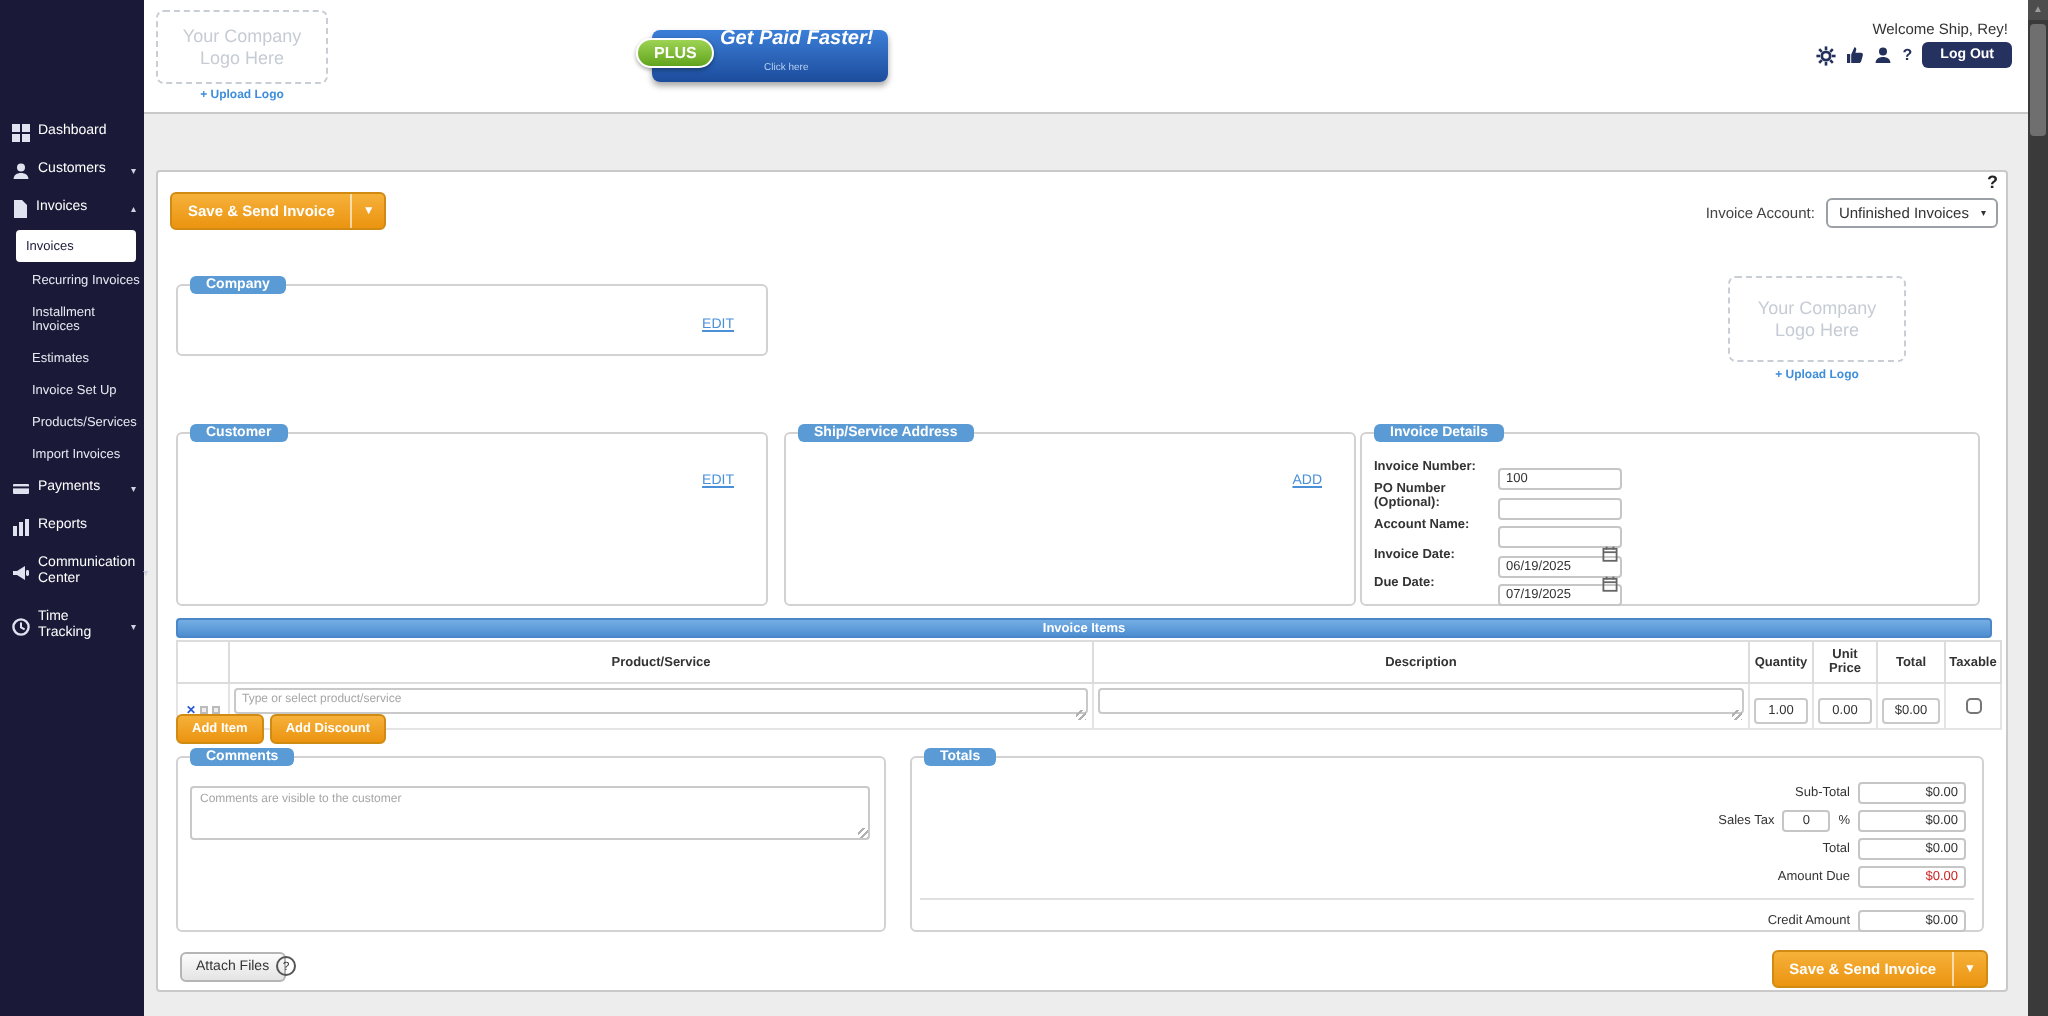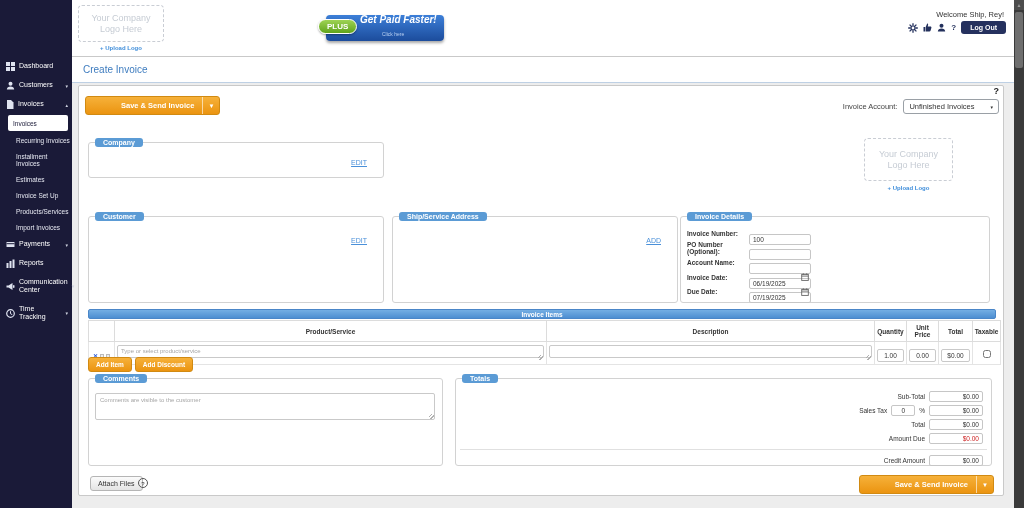--- a/index.html
+++ b/index.html
@@ -48,29 +48,29 @@
   .title-strip { position:absolute; left:0; top:0; width:100%; height:26px;
                  background:#fff; border-bottom:1px solid #bed0e4; }
   .page-title { position:absolute; left:11px; top:7px; font-size:10px; color:#3e7cbf; }
   .panel { position:absolute; left:6px; top:28px; width:926px; height:411px;
            background:#fff; border:1px solid #c9c9c9; border-radius:2px; }
   .panel-help { position:absolute; right:4px; top:0; font-size:9px; font-weight:bold; color:#222; }
 
   .orange-btn { display:inline-flex; align-items:stretch; cursor:pointer; overflow:hidden;
                 background:linear-gradient(#f6b13a,#eb9410); border:1px solid #d18a12;
                 border-radius:3px; color:#fff; font-weight:bold; }
-  .orange-btn .main { padding:4px 8px; font-size:7.5px;margin-left:27px; }
+  .orange-btn .main { padding:4px 8px; font-size:7.5px; }
   .orange-btn .caret { padding:4px 5px; font-size:6px; display:flex; align-items:center;
                        border-left:1px solid rgba(255,255,255,.6); }
   .top-save { position:absolute; left:6px; top:10px; }
   .bottom-save { position:absolute; right:9px; top:389px; }
   .status-wrap { position:absolute; right:4px; top:13px; display:flex; align-items:center; gap:6px; }
   .status-label { font-size:7.5px; color:#444; }
   .status-select { border:1px solid #9aa0a6; border-radius:3px; background:#fff; font-size:7.5px;
-                   color:#333; padding:2px 5px; display:flex; gap:16px; align-items:center; cursor:pointer; }
+                   color:#333; padding:2px 5px; display:flex; gap:6px; align-items:center; cursor:pointer; }
 
   fieldset.fset { position:absolute; border:1px solid #d2d2d2; border-radius:3px;
                   margin:0; padding:0; min-inline-size:0; background:#fff; }
   fieldset.fset legend { margin-left:6px; background:#5b9bd5; color:#fff; font-size:7px;
                          font-weight:bold; padding:1px 8px; border-radius:3px; }
   .fs-company  { left:9px;   top:52px;  width:296px; height:40px; }
   .fs-customer { left:9px;   top:126px; width:296px; height:91px; }
   .fs-ship     { left:313px; top:126px; width:286px; height:91px; }
   .fs-details  { left:601px; top:126px; width:310px; height:91px; }
   .fs-comments { left:9px;   top:288px; width:355px; height:92px; }
@@ -261,23 +261,20 @@
     <svg width="9" height="9" viewBox="0 0 9 9" fill="#23305c">
         <circle cx="4.5" cy="2.8" r="2"></circle>
         <path d="M0.8 8.5c0-2 1.7-3 3.7-3s3.7 1 3.7 3z"></path>
       </svg>
     <span class="help-q">?</span>
     <span class="logout-btn">Log Out</span>
   </div>
 </div>
 
 <div class="content">
-  <div class="title-strip">
-    <div class="page-title">Create Invoice</div>
-  </div>
 
   <div class="panel">
     <span class="panel-help">?</span>
 
     <div class="orange-btn top-save">
       <span class="main">Save &amp; Send Invoice</span>
       <span class="caret">▼</span>
     </div>
 
     <div class="status-wrap">

